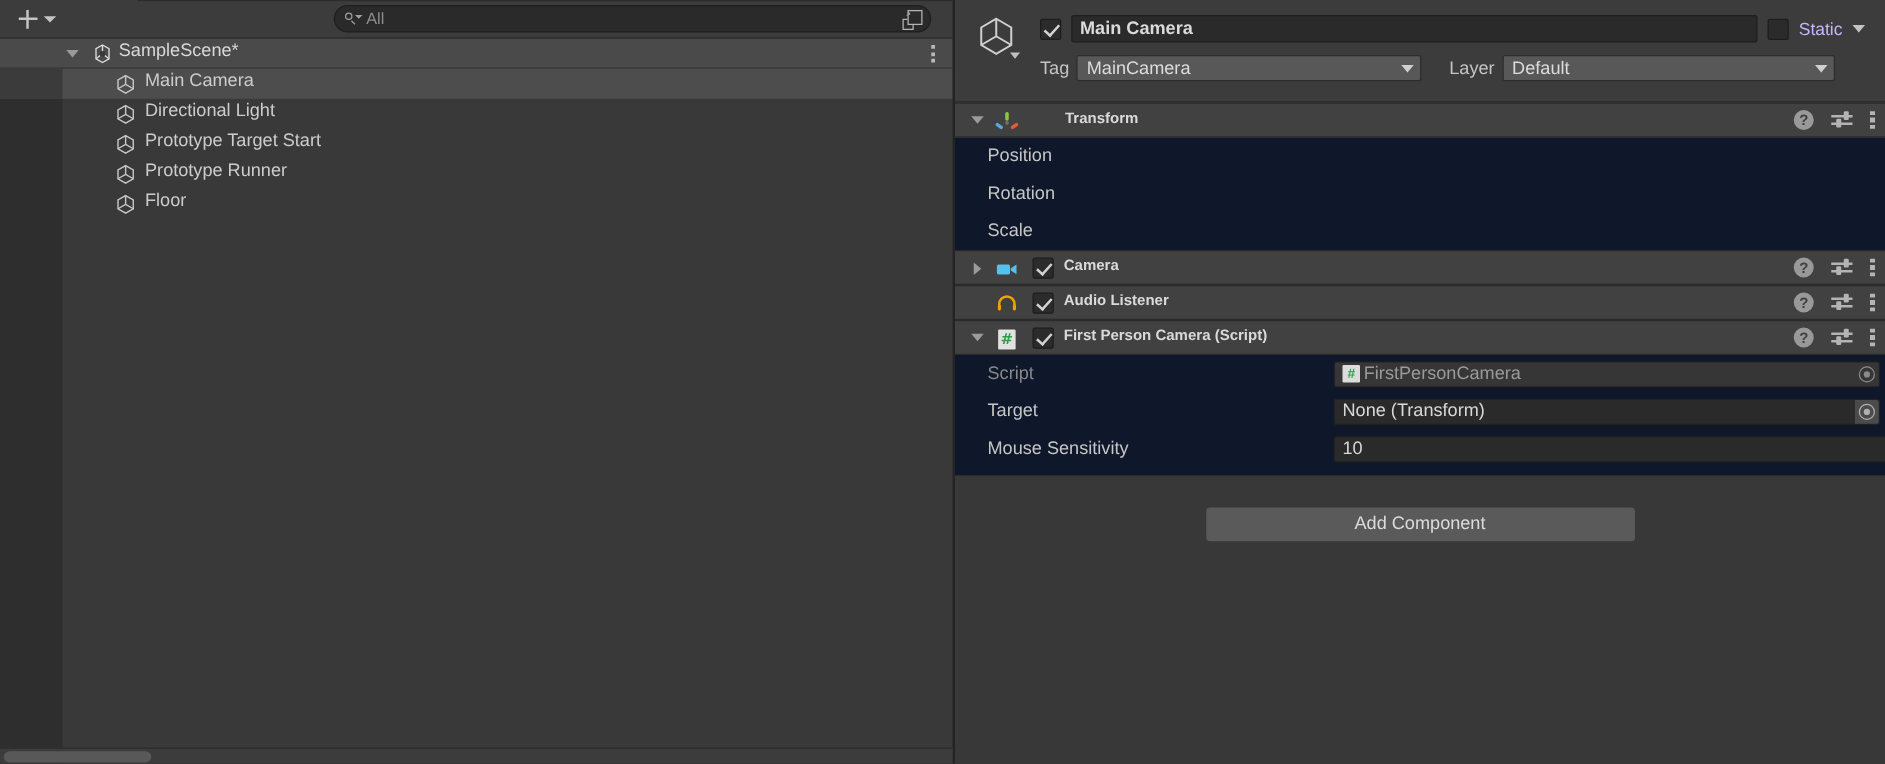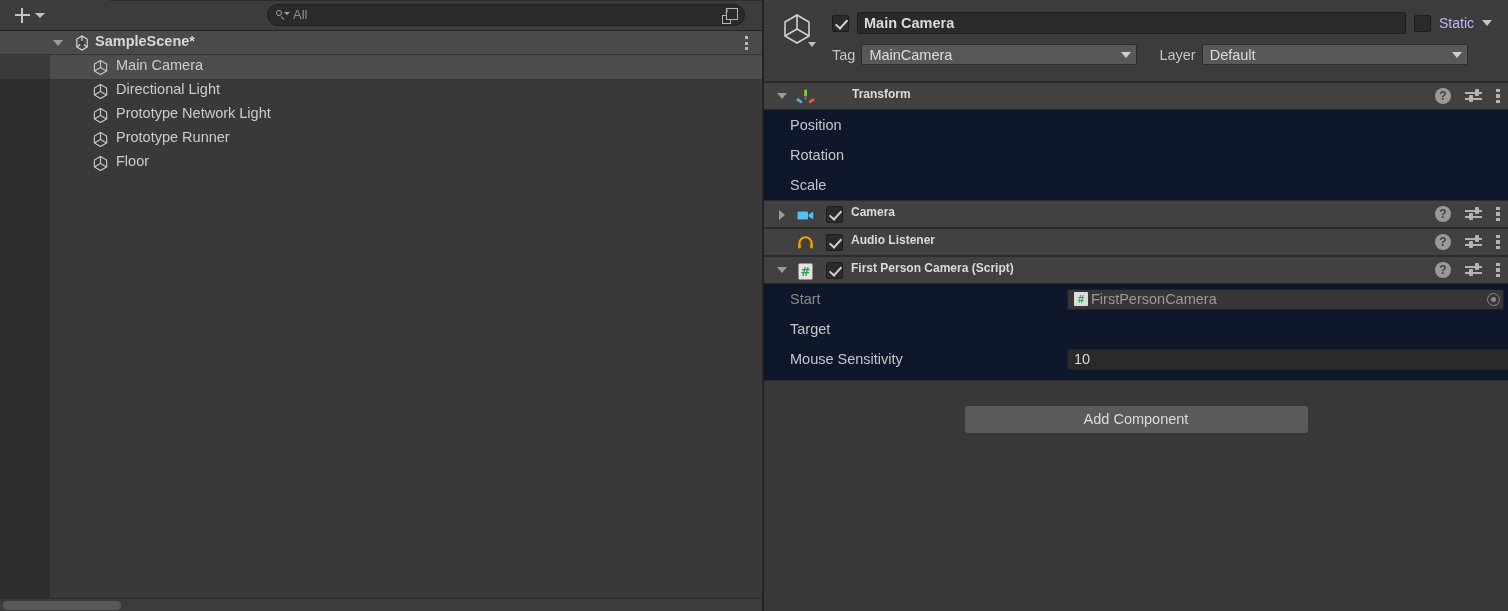--- a/index.html
+++ b/index.html
@@ -137,21 +137,21 @@
     border-right: 5px solid transparent;
     border-top: 6px solid #9a9a9a;
   }
   .unity-logo {
     position: absolute; left: 74px; top: 4px;
     width: 16px; height: 16px;
   }
   .unity-logo svg { display:block; }
   .scene-label {
     position: absolute; left: 95px; top: 2px;
-    font-size: 14.5px; font-weight: bold; color: #d8d8d8;
+    font-size: 14.5px; font-weight: normal; color: #d8d8d8;
   }
   .kebab {
     position: absolute; right: 14px; top: 5px;
     width: 4px; height: 14px;
     display:flex; flex-direction:column; justify-content:space-between; align-items:center;
   }
   .kebab i { display:block; width:3px; height:3px; background:#b8b8b8; }
 
   .go-icon {
     position: absolute; left: 92px; top: 4px;
@@ -434,21 +434,21 @@
                   <path d="M8.5 1.5 L8.5 8.5 M8.5 8.5 L2.4 12 M8.5 8.5 L14.6 12" fill="none" stroke="#c6c6c6" stroke-width="1.15"></path>
                 </svg></span>
               <span class="go-label">Directional Light</span>
             </div>
             <div class="row">
               <span class="gutter-seg"></span>
               <span class="go-icon"><svg width="17" height="17" viewBox="0 0 17 17">
                   <path d="M8.5 1.5 L14.6 5 L14.6 12 L8.5 15.5 L2.4 12 L2.4 5 Z" fill="none" stroke="#c6c6c6" stroke-width="1.15"></path>
                   <path d="M8.5 1.5 L8.5 8.5 M8.5 8.5 L2.4 12 M8.5 8.5 L14.6 12" fill="none" stroke="#c6c6c6" stroke-width="1.15"></path>
                 </svg></span>
-              <span class="go-label">Prototype Network Light</span>
+              <span class="go-label">Prototype Target Start</span>
             </div>
             <div class="row">
               <span class="gutter-seg"></span>
               <span class="go-icon"><svg width="17" height="17" viewBox="0 0 17 17">
                   <path d="M8.5 1.5 L14.6 5 L14.6 12 L8.5 15.5 L2.4 12 L2.4 5 Z" fill="none" stroke="#c6c6c6" stroke-width="1.15"></path>
                   <path d="M8.5 1.5 L8.5 8.5 M8.5 8.5 L2.4 12 M8.5 8.5 L14.6 12" fill="none" stroke="#c6c6c6" stroke-width="1.15"></path>
                 </svg></span>
               <span class="go-label">Prototype Runner</span>
             </div>
             <div class="row">
@@ -617,36 +617,44 @@
         <span class="ico-kebab">
             <i></i>
             <i></i>
             <i></i>
           </span>
       </span>
     </div>
 
     <div class="comp-body">
       <div class="prop-row">
-        <span class="prop-label dim">Start</span>
+        <span class="prop-label dim">Script</span>
         <span class="obj-field readonly" style="position:absolute; left:303px; width:437px;">
           <span style="display:flex;align-items:center;">
             <span class="cs-badge">#</span>
             <span>FirstPersonCamera</span>
           </span>
           <span class="obj-pick dim">
             <span class="ring">
                 <span class="dot"></span>
               </span>
           </span>
         </span>
       </div>
 
       <div class="prop-row">
         <span class="prop-label">Target</span>
+        <span class="obj-field" style="position:absolute; left:303px; width:437px;">
+          <span>None (Transform)</span>
+          <span class="obj-pick" style="background:#4b4b4b;border-radius:0 2px 2px 0;height:19px;">
+            <span class="ring">
+                <span class="dot"></span>
+              </span>
+          </span>
+        </span>
       </div>
 
       <div class="prop-row">
         <span class="prop-label">Mouse Sensitivity</span>
         <span class="text-field" style="position:absolute; left:303px; width:448px;">10</span>
       </div>
       <div style="height:6px"></div>
     </div>
 
     <div class="script-sep"></div>

